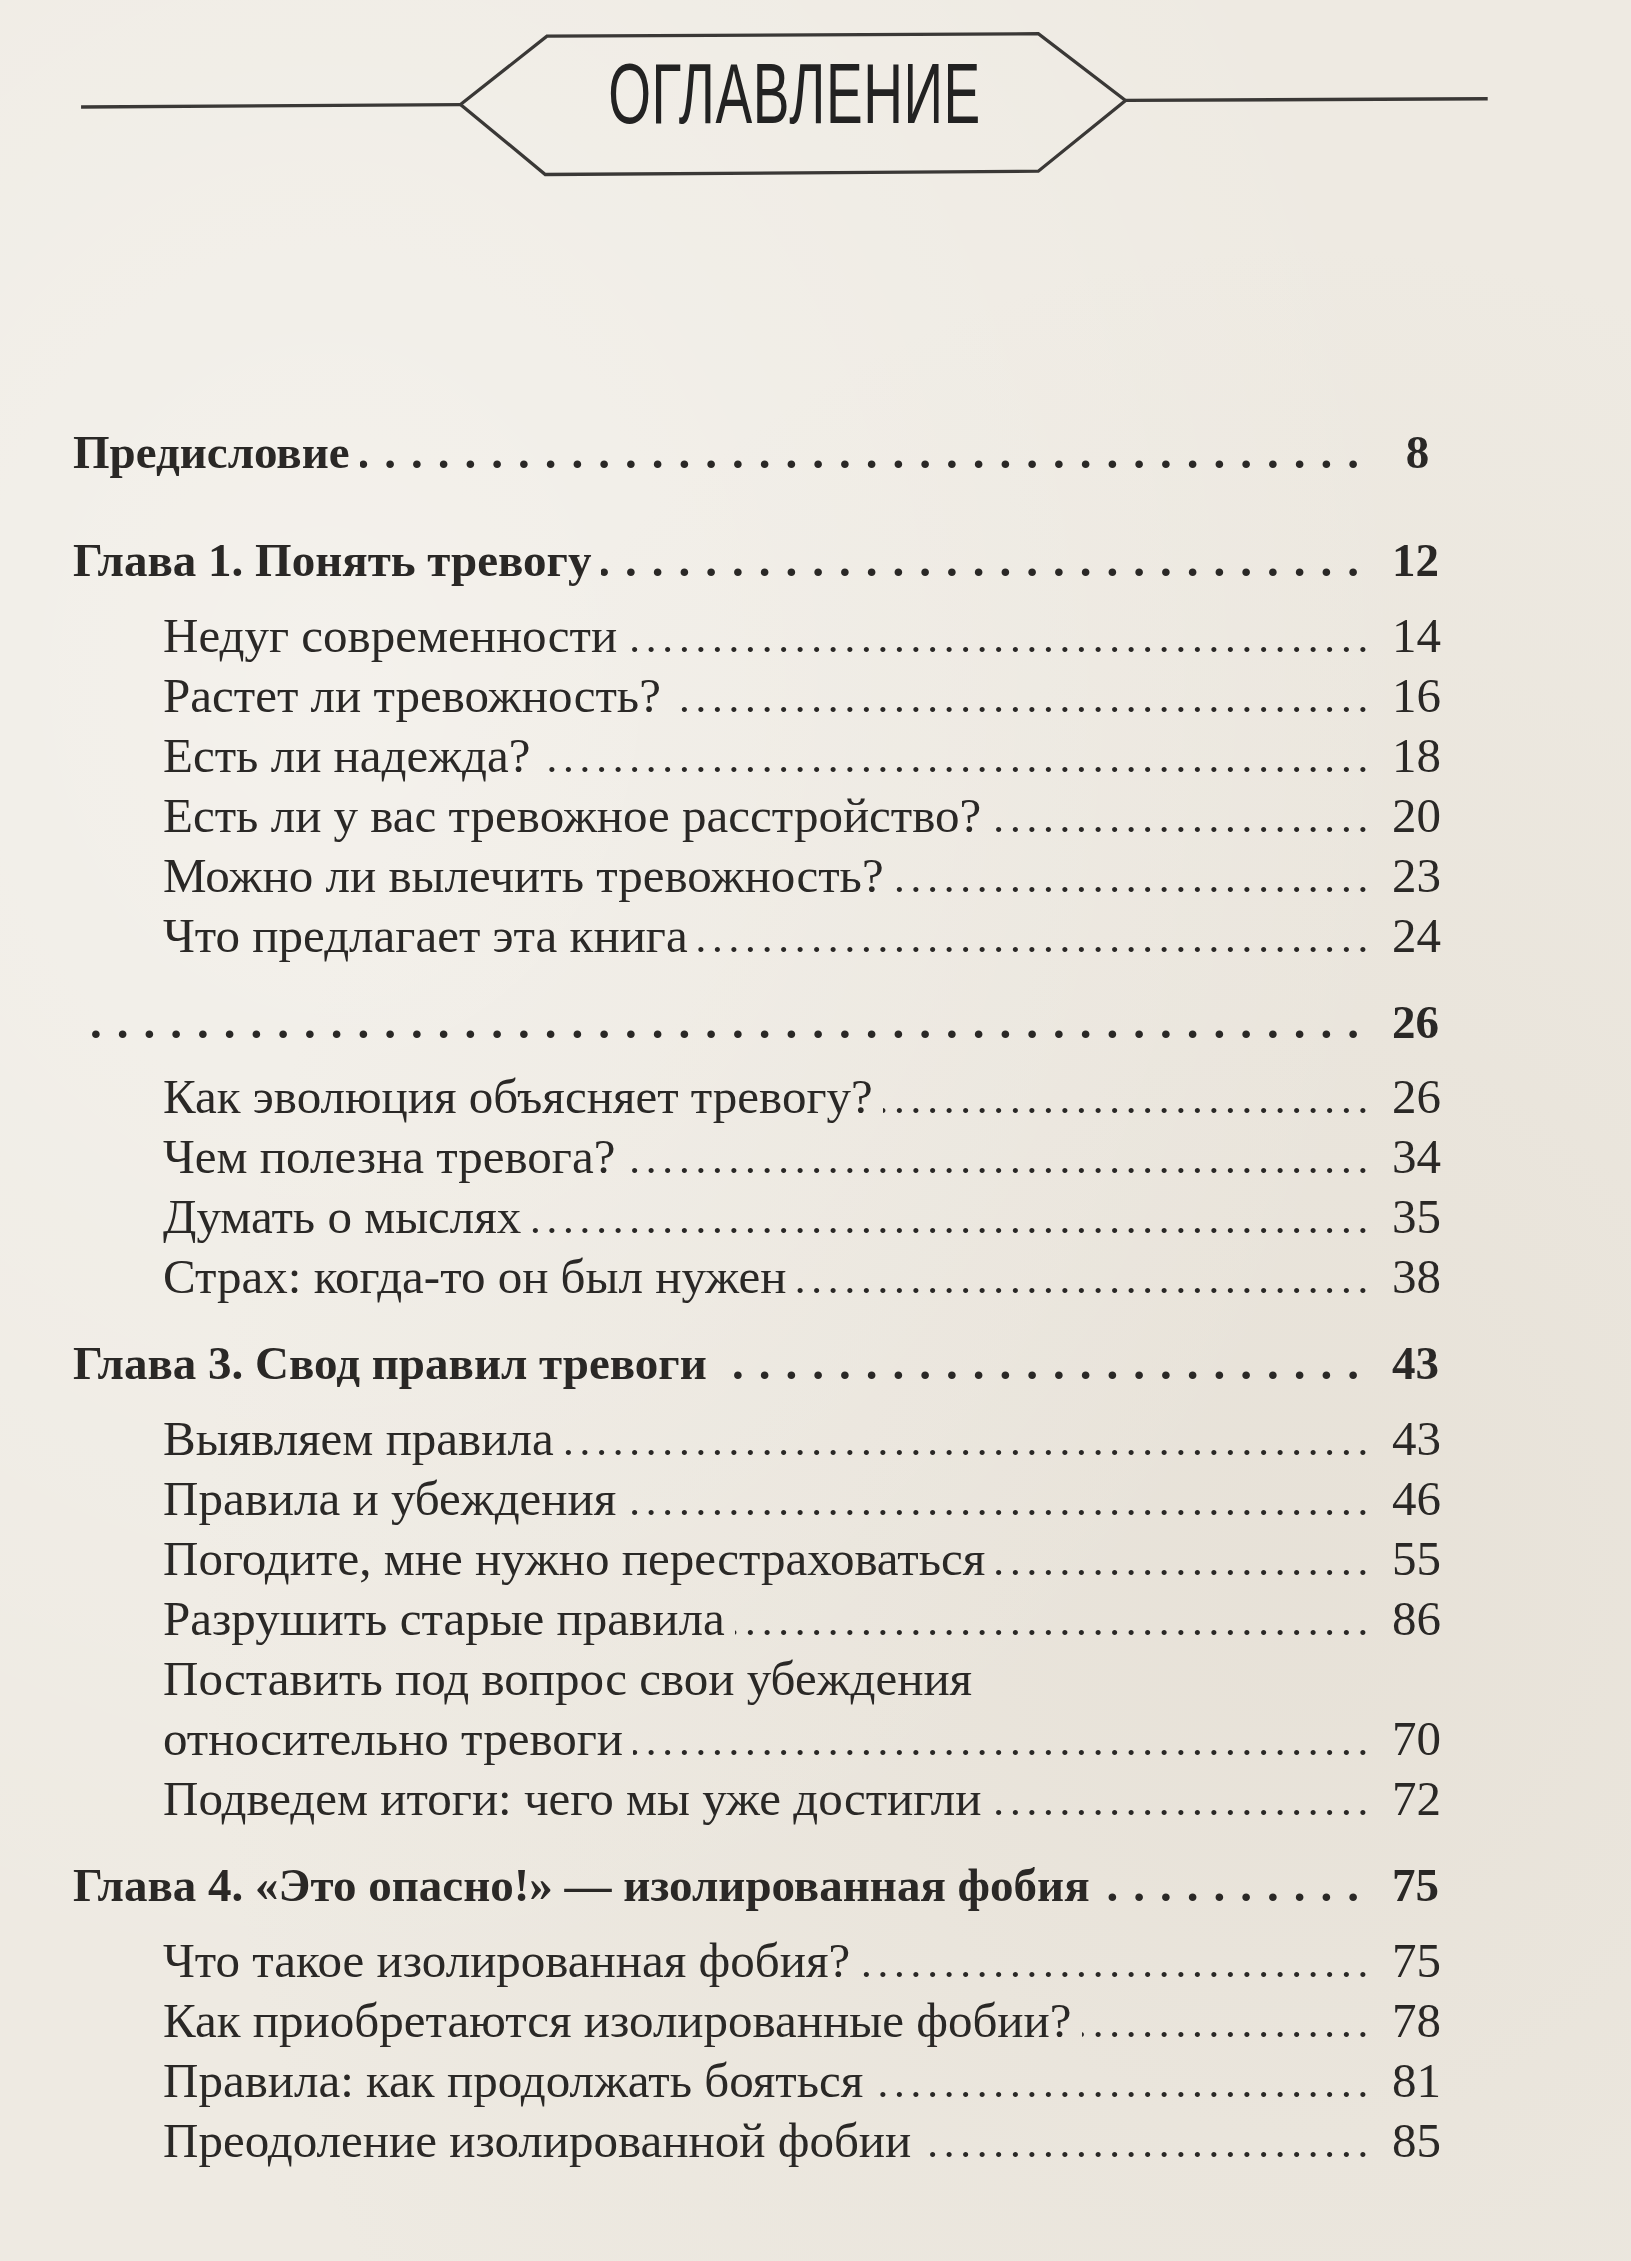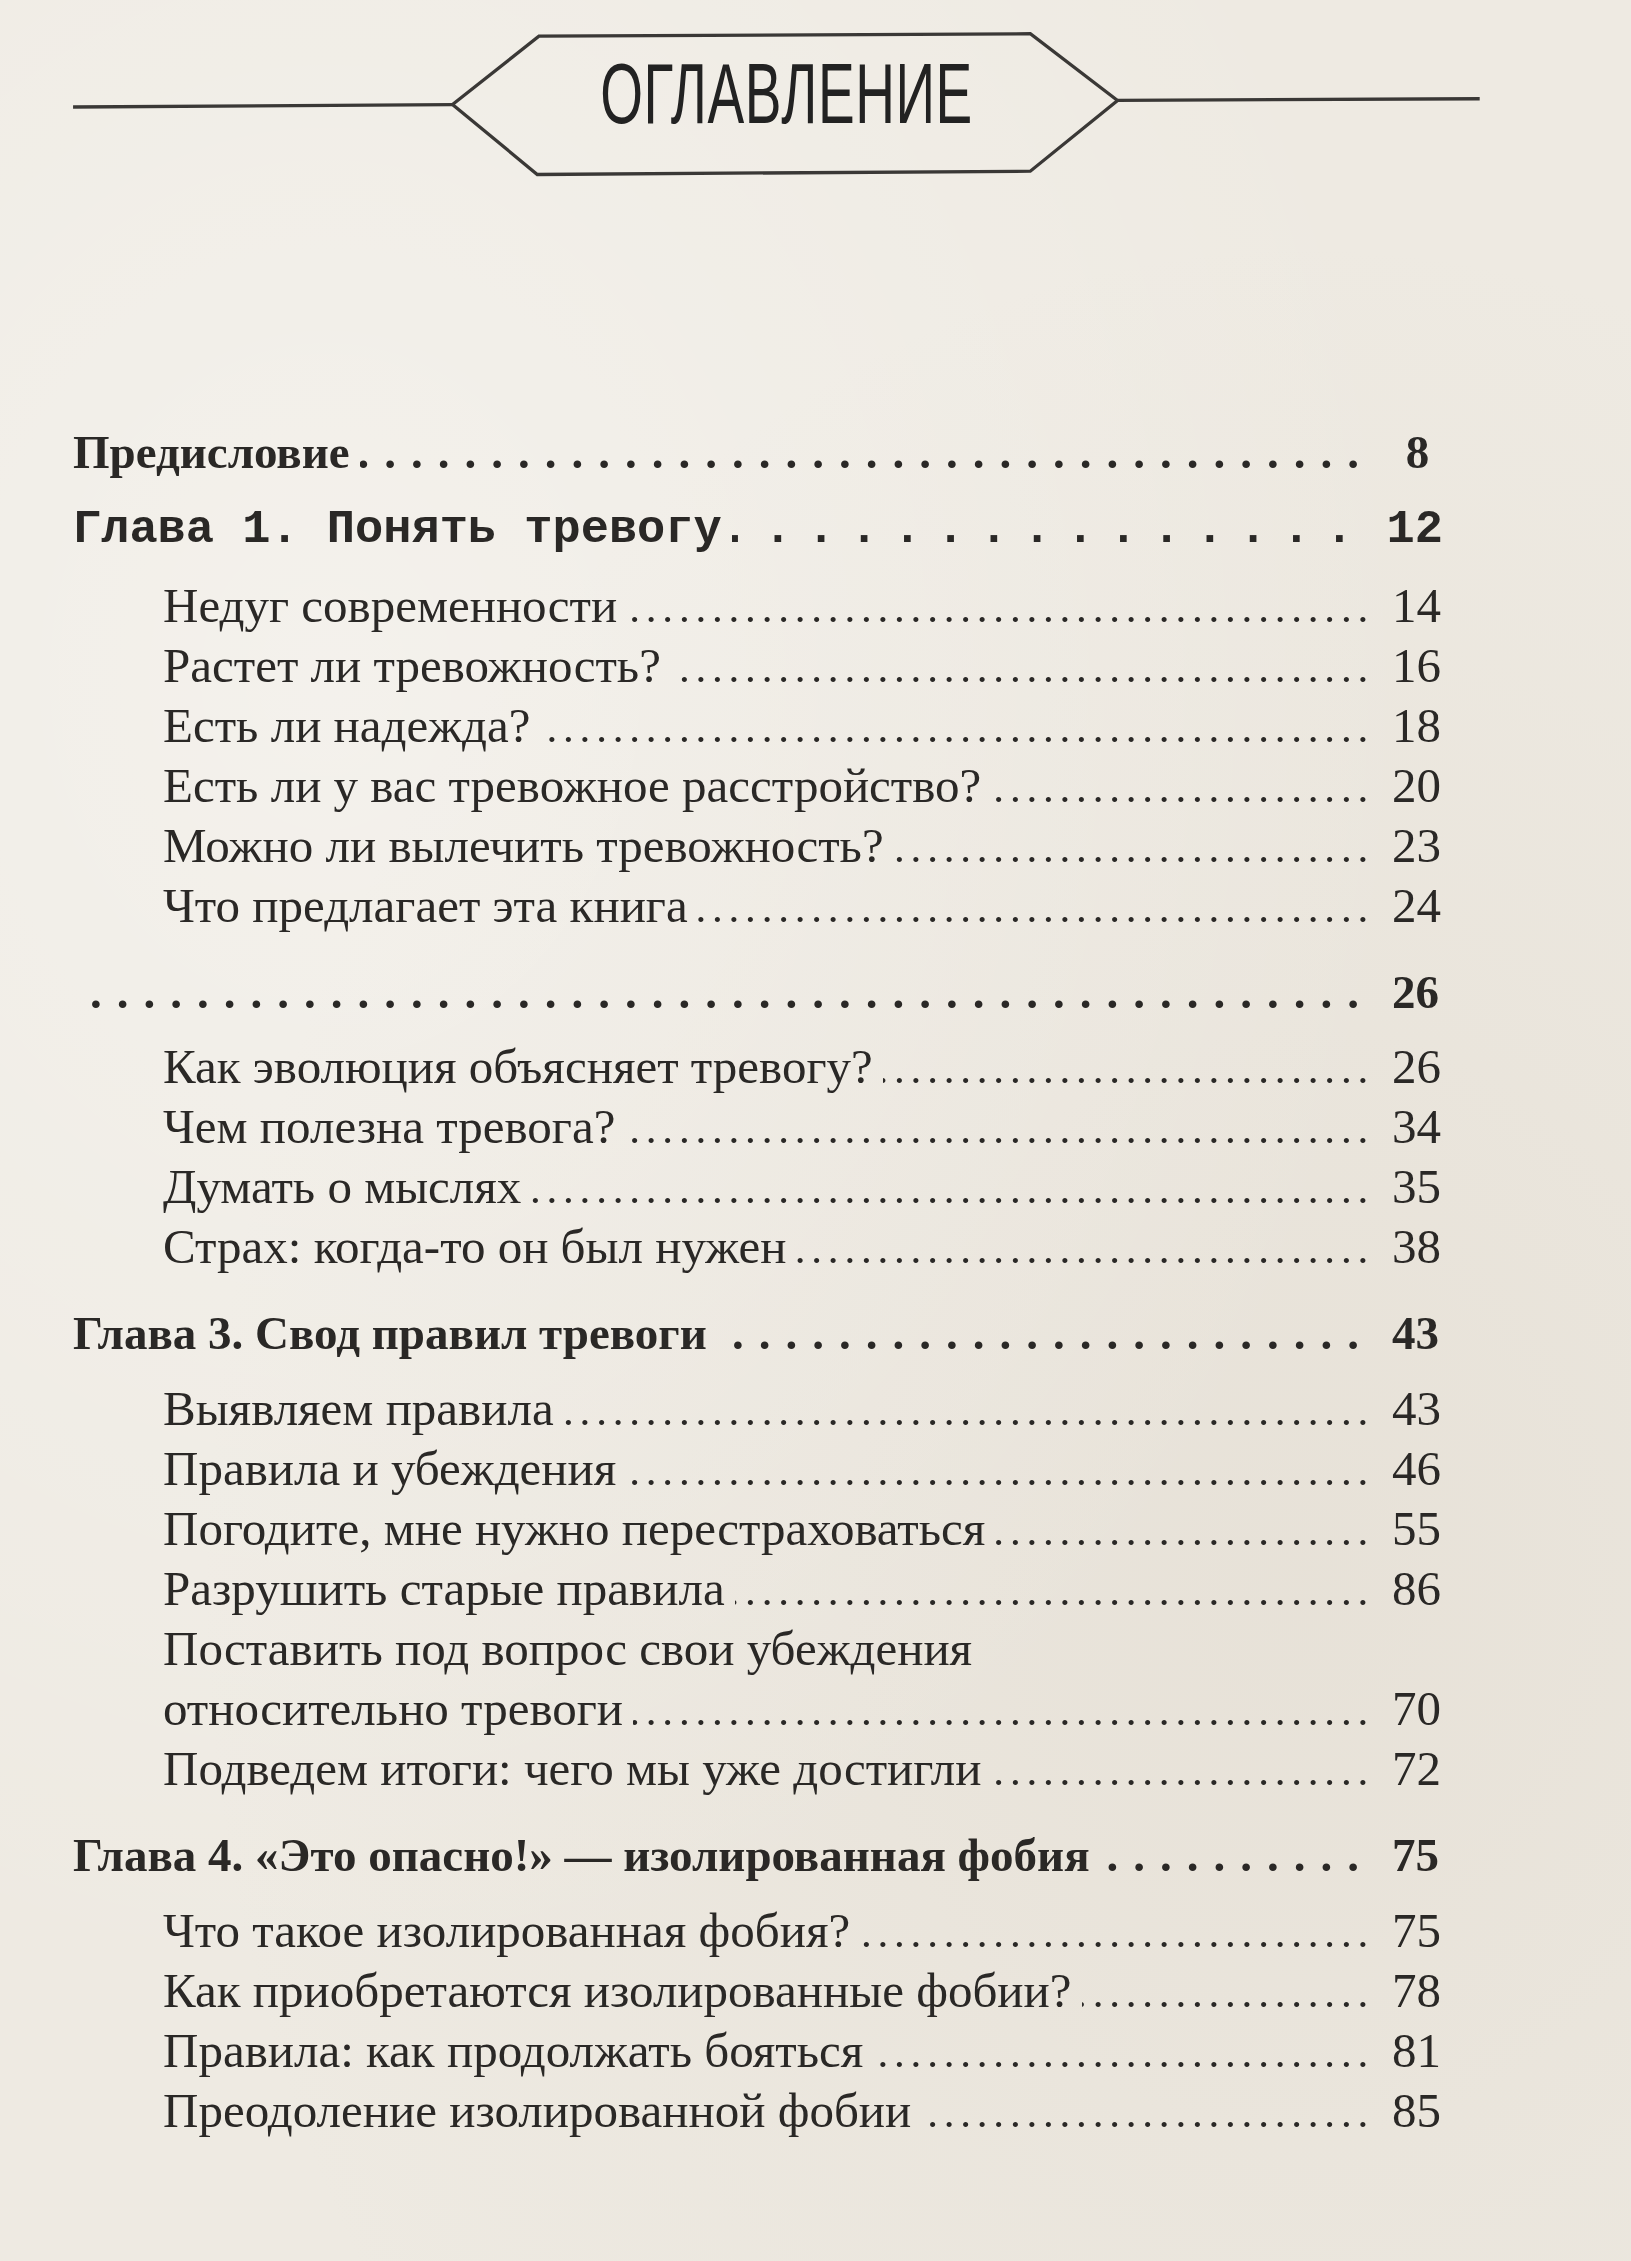--- a/index.html
+++ b/index.html
@@ -10,21 +10,21 @@
     color: #2a2826;
   }
   .paper-noise {
     position: absolute; inset: 0;
     background:
       radial-gradient(ellipse at 20% 30%, rgba(255,255,255,0.35), rgba(255,255,255,0) 60%),
       radial-gradient(ellipse at 80% 70%, rgba(210,200,185,0.25), rgba(210,200,185,0) 60%);
     pointer-events: none;
   }
   
-  .header-ornament { position: absolute; left: 4px; top: 0; width: 1304px; height: 214px; }
+  .header-ornament { position: absolute; left: 12px; top: 0; width: 1304px; height: 214px; }
   .title-text {
     position: absolute;
     left: 449px; width: 667px; top: 48px; height: 91px;
     text-align: center;
     font-family: "Liberation Sans", sans-serif;
     font-size: 86px; line-height: 91px; font-weight: normal;
     color: #222;
     letter-spacing: 0.8px;
     transform: scaleX(0.64);
     transform-origin: 50% 50%;
@@ -44,21 +44,21 @@
   .row .leader {
     flex: 1 1 auto; overflow: hidden; white-space: nowrap;
     text-align: right; direction: rtl;
     margin: 0 18px 0 10px;
     color: #2a2826;
   }
   .row .leader span { direction: ltr; unicode-bidi: bidi-override; }
   .row .page { flex: 0 0 51px; }
   .row.heading { font-weight: bold; font-size: 47px; margin-top: 26px; }
   .row.heading.first { margin-top: 0; }
-  .row.heading.ch1 { margin-top: 18px; font-family: Liberation Mono, monospace; }
+  .row.heading.ch1 { margin-top: 48px; }
   .row.heading .leader { letter-spacing: 15px; font-size: 47px; }
   .row.heading .page.single { text-align: center; }
   .subs { margin-top: 15.7px; }
   .row.sub { font-size: 49px; padding-left: 90px; }
   .row.sub .leader { letter-spacing: 5.8px; font-size: 43px; }
   .row.sub.nolead .leader { visibility: hidden; }
 </style>
 </head>
 <body>
 

